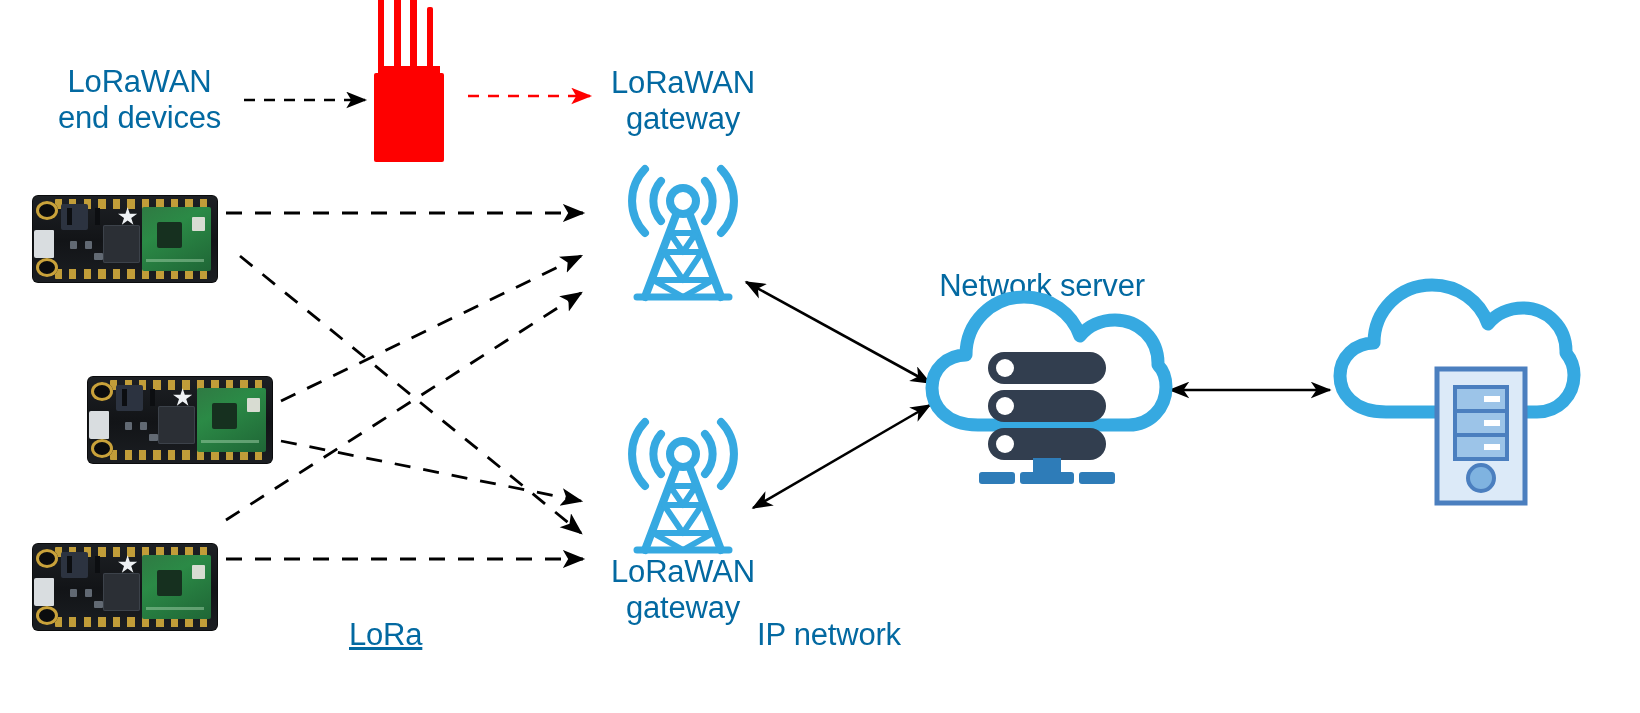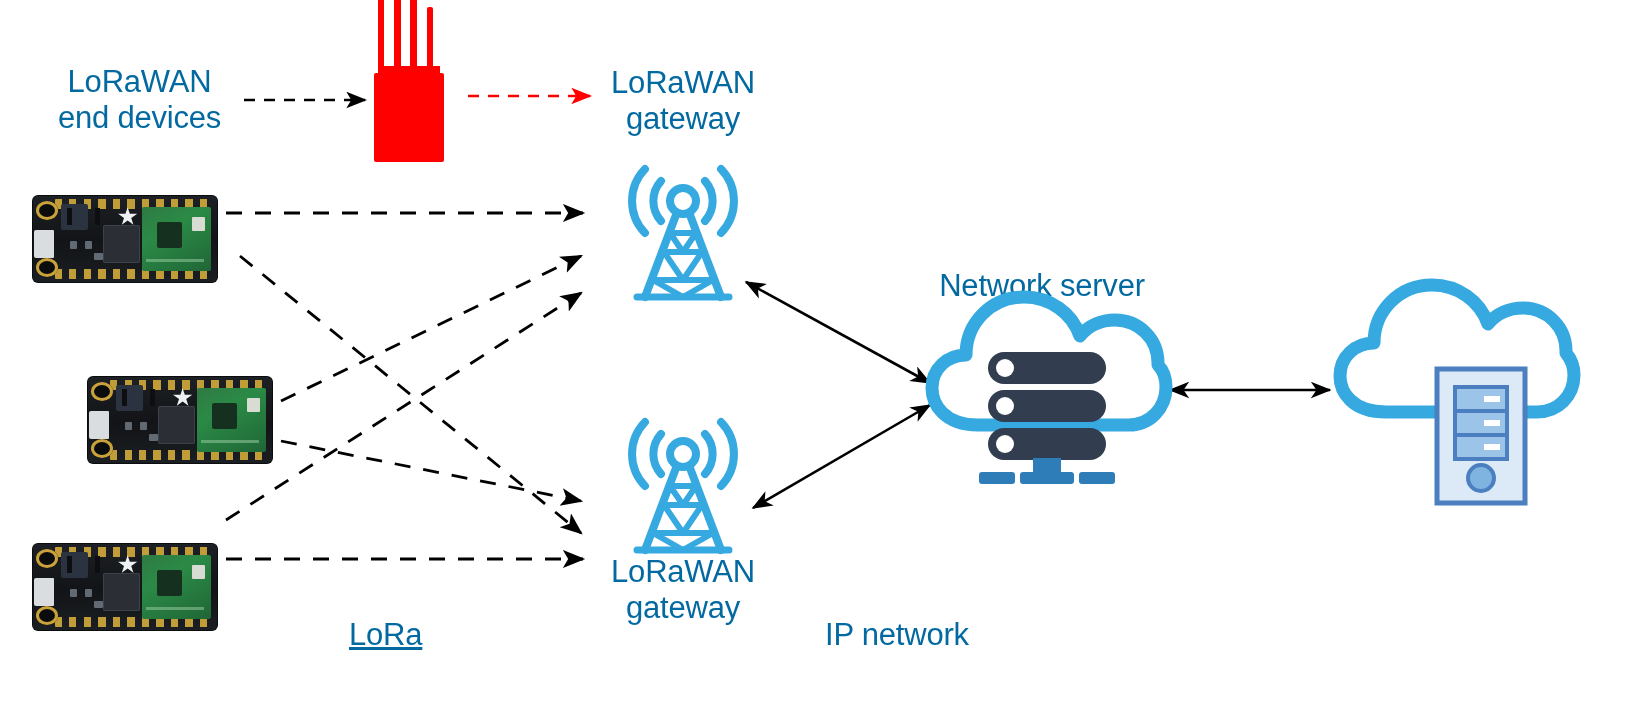--- a/index.html
+++ b/index.html
@@ -52,21 +52,21 @@
 gateway</div>
 
   <div class="lbl ctr" style="left:588px;top:554px;width:190px;">LoRaWAN
 gateway</div>
 
   <div class="lbl ctr" style="left:910px;top:232px;width:264px;margin-top:36px;">Network server</div>
 
 
   <div class="lbl" style="left:349px;top:617px;text-decoration:underline;">LoRa</div>
 
-  <div class="lbl" style="left:825px;top:617px;text-align:center;">IP network</div>
+  <div class="lbl" style="left:757px;top:617px;text-align:center;">IP network</div>
 
   <div class="board" style="left:33px;top:196px;width:184px;height:86px;">
     <div class="pcb"></div>
     <div class="hdr t"></div>
     <div class="hdr b"></div>
     <div class="hole tl"></div>
     <div class="hole bl"></div>
     <div class="usb"></div>
     <div class="conn"></div>
     <div class="mcu"></div>

